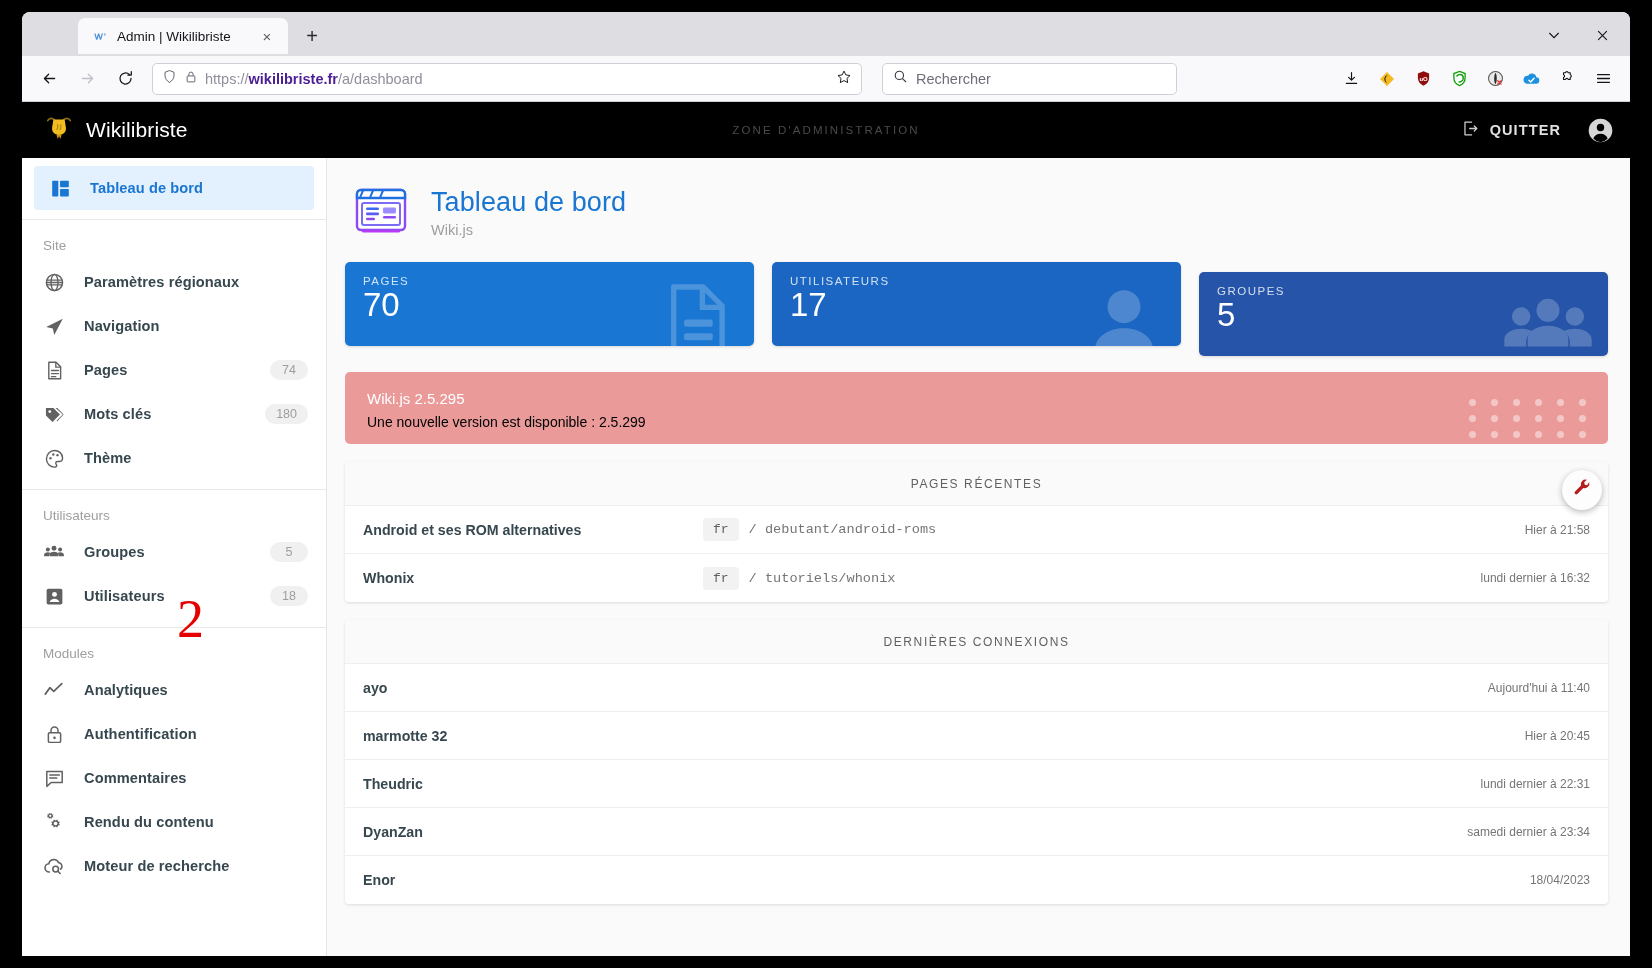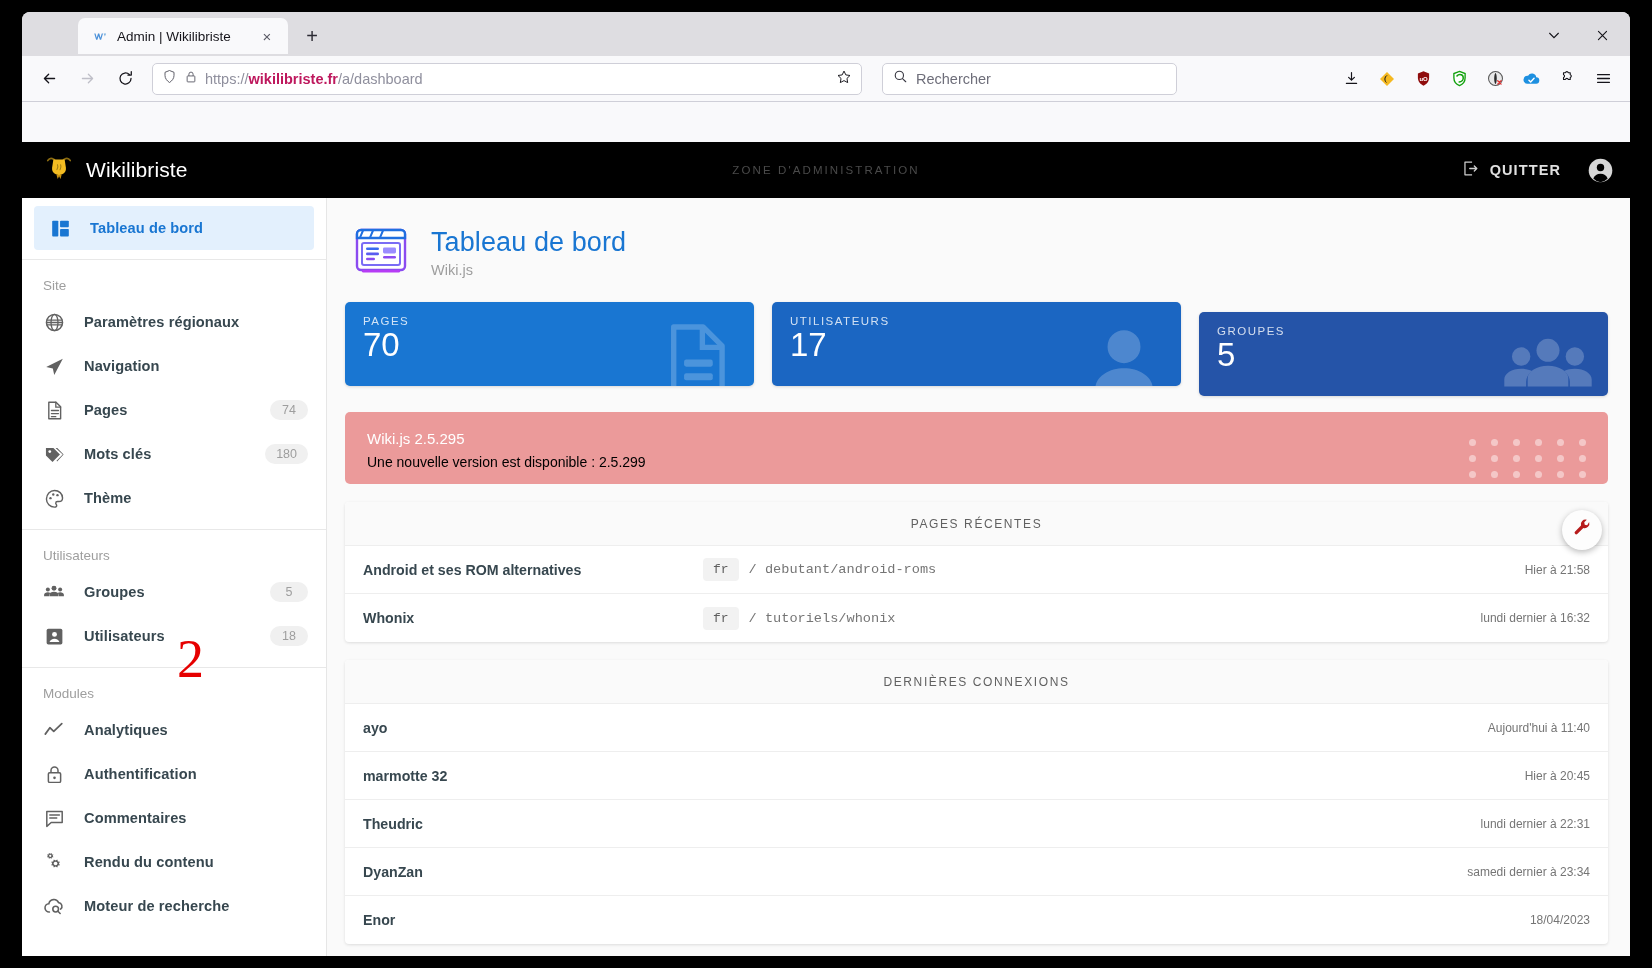--- a/index.html
+++ b/index.html
@@ -110,21 +110,21 @@
     padding: 0 9px;
     margin-left: 6px;
   }
   .url-text {
     flex: 1;
     font-size: 14.5px;
     color: #8f8f9d;
     white-space: nowrap;
     overflow: hidden;
   }
-  .url-text b { color: #be185d; font-weight: 600; }
+  .url-text b { color: #4c1d95; font-weight: 600; }
   .searchbar {
     width: 295px;
     height: 32px;
     background: #fff;
     border: 1px solid #cfcfd8;
     border-radius: 5px;
     display: flex;
     align-items: center;
     gap: 8px;
     padding: 0 10px;
@@ -145,21 +145,20 @@
   }
 
   
   .viewport {
     flex: 1;
     background: #fafafa;
     position: relative;
     overflow: hidden;
     display: flex;
     flex-direction: column;
-    margin-top: 40px;
   }
 
   
   .appbar {
     height: 56px;
     background: #000;
     display: flex;
     align-items: center;
     padding: 0 16px 0 22px;
     flex: none;

